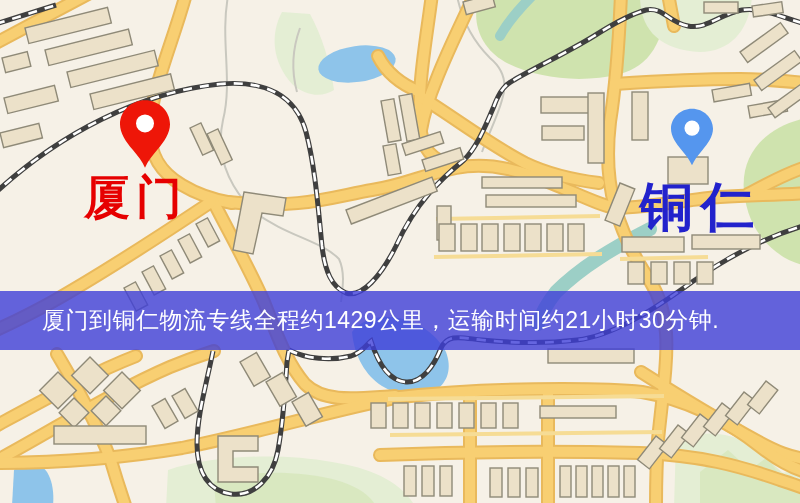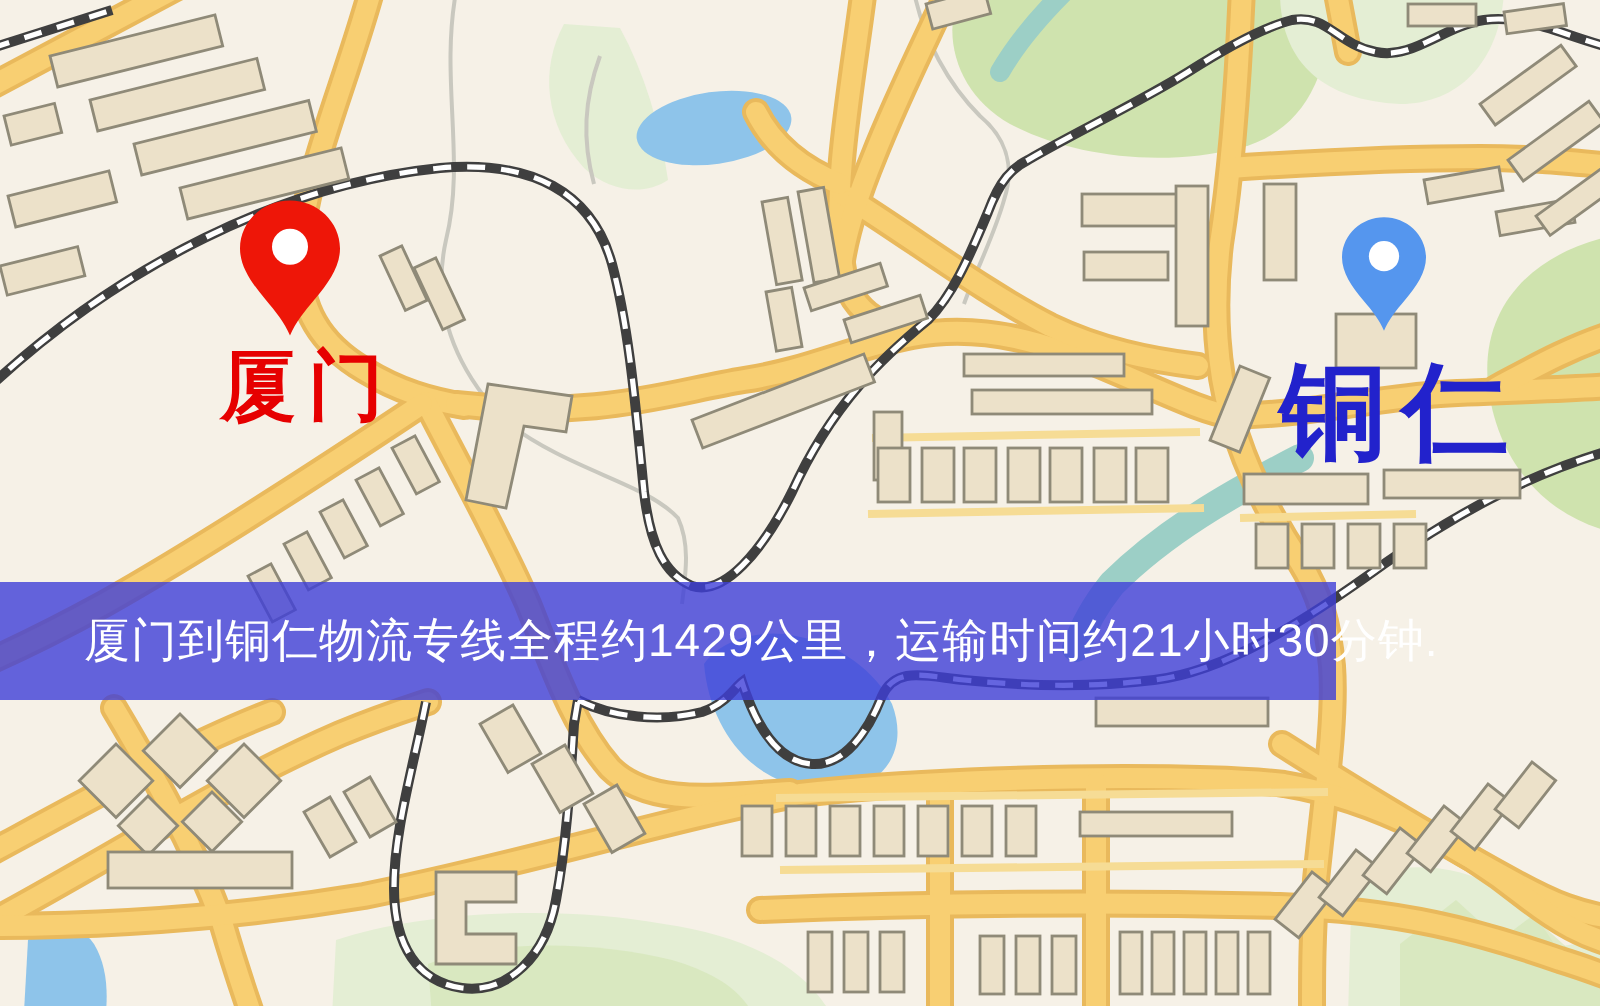--- a/index.html
+++ b/index.html
@@ -26,26 +26,26 @@
   
   .pin{position:absolute;}
   .pin-origin{left:120px;top:100px;width:50px;height:68px;}
   .pin-dest{left:671px;top:108px;width:42px;height:58px;}
   .pin-origin .pin-body{fill:var(--origin-pin,#ee1608);}
   .pin-dest .pin-body{fill:var(--dest-pin,#5596ee);}
   .marker-label{
     position:absolute;font-weight:bold;line-height:1;white-space:nowrap;
     font-family:"DejaVu Sans","Liberation Sans",sans-serif;
   }
-  .origin-label{left:110px;top:174px;font-size:38px;letter-spacing:6px;color:var(--origin-label,#e60000);}
+  .origin-label{left:84px;top:174px;font-size:46px;letter-spacing:6px;color:var(--origin-label,#e60000);}
   .dest-label{left:640px;top:180px;font-size:53px;letter-spacing:8px;color:var(--dest-label,#2222cc);}
 
   
   .banner{
-    position:absolute;left:0;top:291px;width:668px;height:59px;
+    position:absolute;left:0;top:291px;width:800px;height:59px;
     background:var(--banner-bg,rgba(62,62,216,0.8));
     display:flex;align-items:center;
   }
   .banner-text{
     color:var(--banner-text,#ffffff);font-size:23px;letter-spacing:0.5px;
     padding-left:42px;white-space:nowrap;
   }
 </style>
 </head>
 <body>

